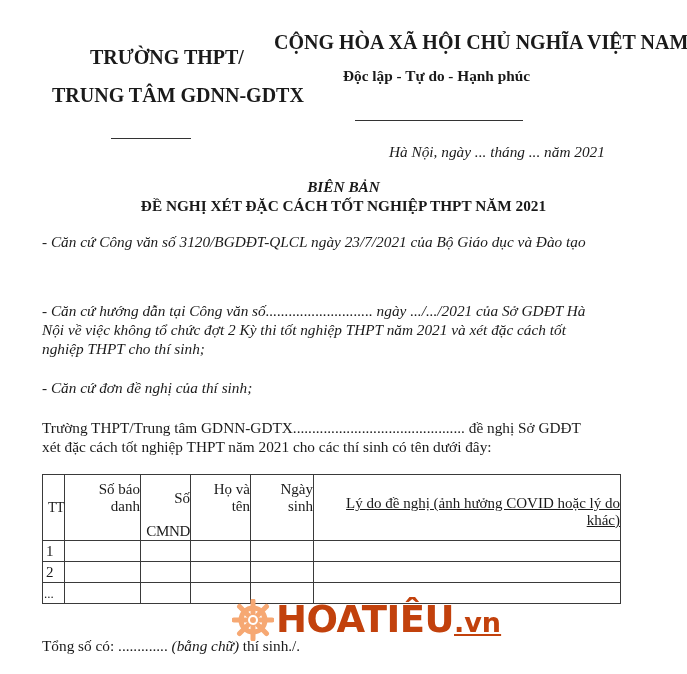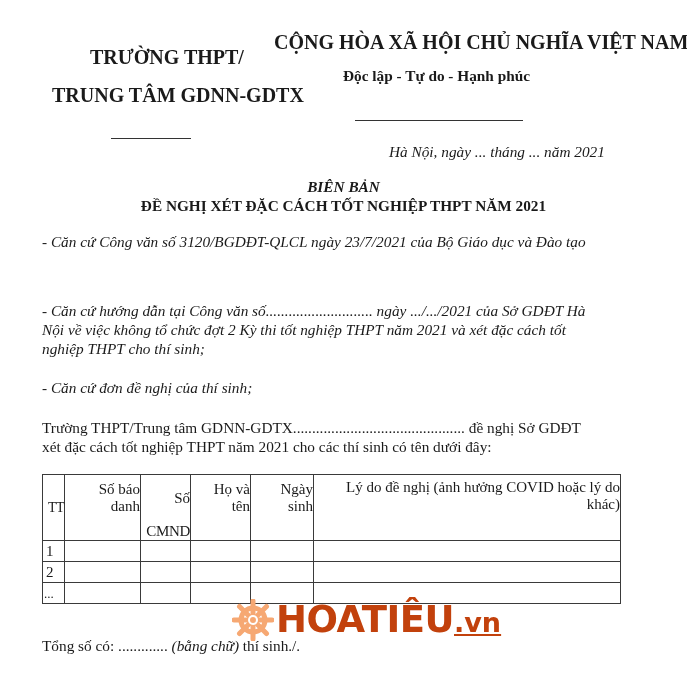--- a/index.html
+++ b/index.html
@@ -97,21 +97,21 @@
       <div style="margin-left:-3px; letter-spacing:-0.3px;">CMND</div>
     </th>
     <th style="vertical-align:top; padding-top:6px;">
       <div>Họ và</div>
           <div>tên</div>
     </th>
     <th style="vertical-align:top; padding-top:6px;">
       <div>Ngày</div>
           <div>sinh</div>
     </th>
-    <th style="vertical-align:top; padding-top:4px;">
+    <th style="vertical-align:top; padding-top:20px;text-decoration:underline;">
       <div>Lý do đề nghị (ảnh hưởng COVID hoặc lý do</div>
           <div>khác)</div>
     </th>
   </tr>
   <tr class="body-row">
     <td>1</td>
     <td></td>
     <td></td>
     <td></td>
     <td></td>

